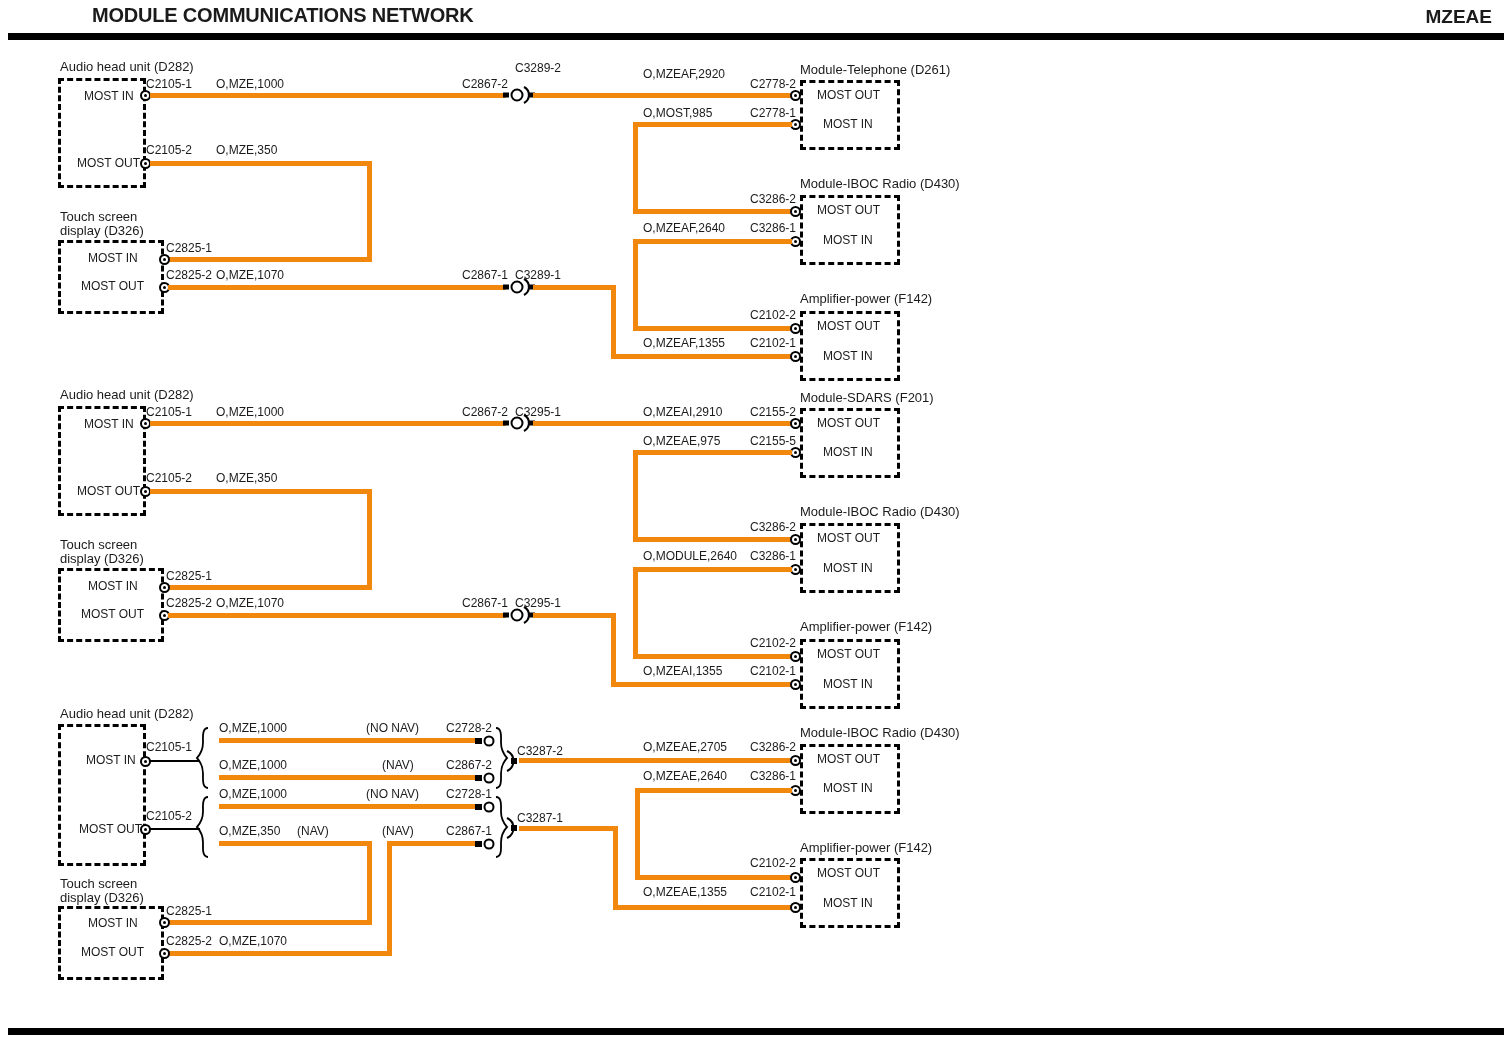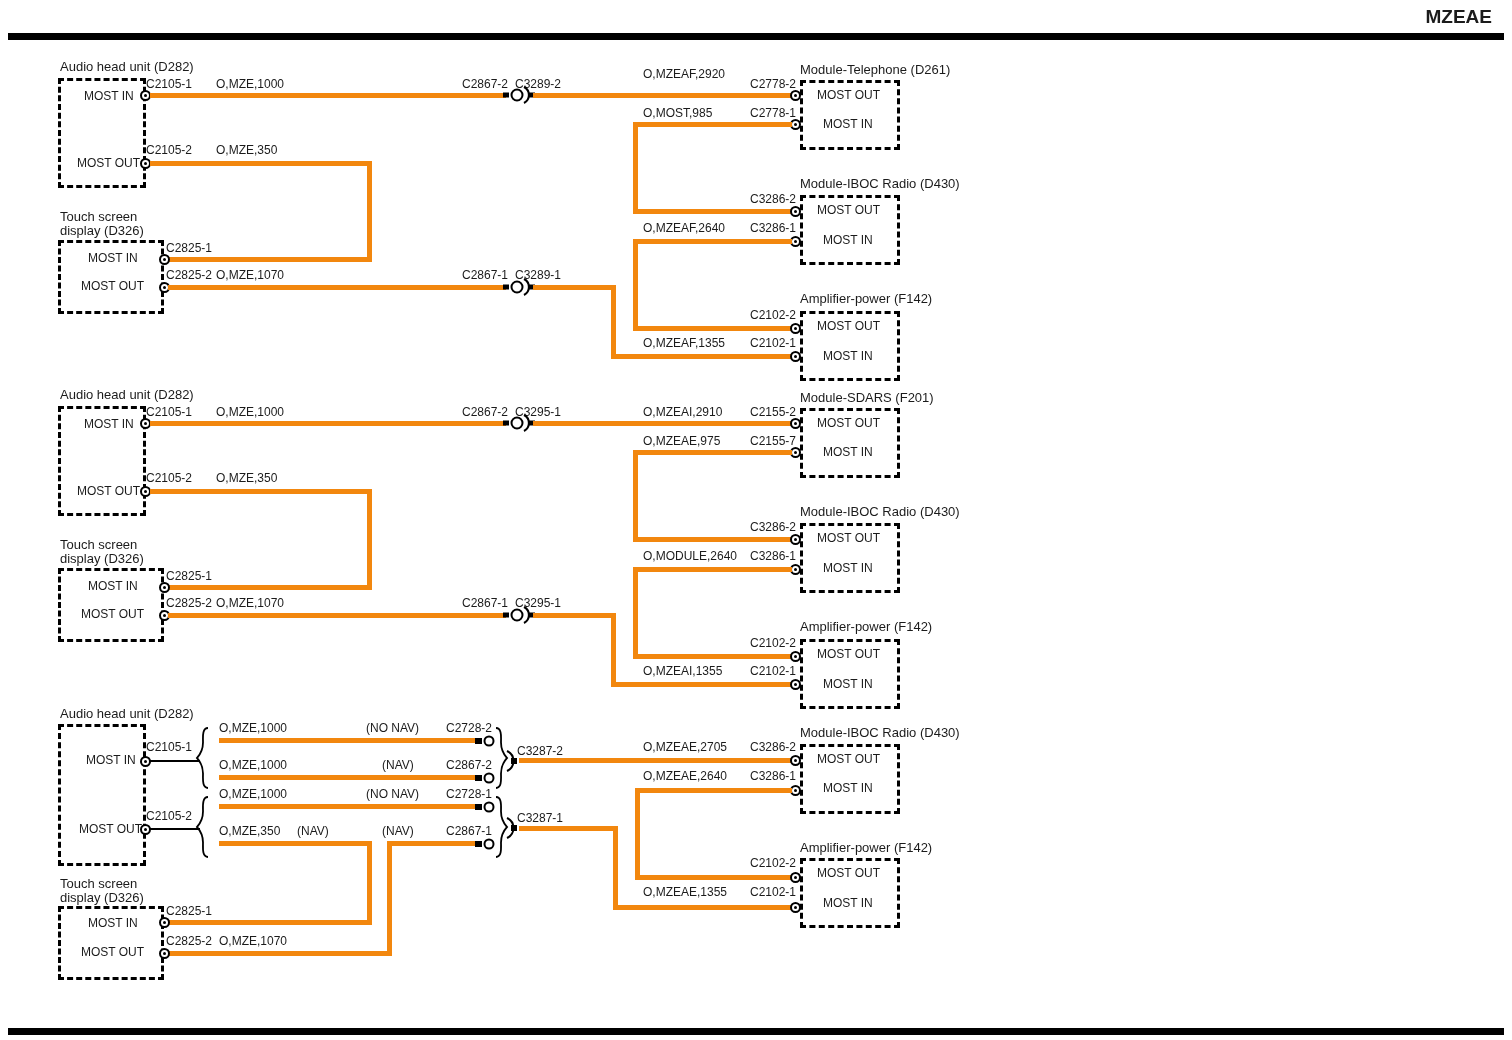--- a/index.html
+++ b/index.html
@@ -18,37 +18,38 @@
   .bar{position:absolute;left:8px;width:1496px;height:7px;background:#000;}
   .title{position:absolute;left:92px;top:4px;font-size:20px;font-weight:bold;letter-spacing:-0.2px;}
   .corner{position:absolute;right:20px;top:6px;font-size:19px;font-weight:bold;}
   svg{position:absolute;overflow:visible;}
 </style>
 </head>
 <body>
 
 <div id="page" style="--wire: #f2870e;">
 
+  <div class="title">MODULE COMMUNICATIONS NETWORK</div>
   <div class="corner">MZEAE</div>
   <div class="bar" style="top:33px"></div>
   <div class="bar" style="top:1028px"></div>
 
   <div class="N" style="left:60px;top:59px">Audio head unit (D282)</div>
   <div class="B" style="left:58px;top:78px;width:82px;height:104px"></div>
   <div class="L" style="left:84px;top:89px">MOST IN</div>
   <div class="L" style="left:146px;top:77px">C2105-1</div>
   <div class="P" style="left:140px;top:90px"></div>
   <div class="L" style="left:77px;top:156px">MOST OUT</div>
   <div class="L" style="left:146px;top:143px">C2105-2</div>
   <div class="P" style="left:140px;top:158px"></div>
 
   <div class="L" style="left:216px;top:77px">O,MZE,1000</div>
   <div class="W" style="left:150px;top:93px;width:356px"></div>
   <div class="L" style="left:462px;top:77px">C2867-2</div>
-  <div class="L" style="left:515px;top:77px">C3289-2</div>
+  <div class="L" style="left:515px;top:61px">C3289-2</div>
   <svg style="left:503px;top:85px" width="32" height="20" viewBox="0 0 32 20">
     <rect x="0" y="7.5" width="6" height="5" fill="#000"></rect>
     <circle cx="14" cy="10" r="5.5" fill="#fff" stroke="#000" stroke-width="2"></circle>
     <path d="M21,2 A9,9 0 0 1 21,18" fill="none" stroke="#000" stroke-width="2"></path>
     <rect x="26" y="7.5" width="6" height="5" fill="#000"></rect>
   </svg>
   <div class="W" style="left:533px;top:93px;width:259px"></div>
   <div class="L" style="left:643px;top:67px">O,MZEAF,2920</div>
   <div class="L R" style="right:716px;top:77px">C2778-2</div>
 
@@ -173,21 +174,21 @@
   <div class="L R" style="right:716px;top:664px">C2102-1</div>
 
   <div class="N" style="left:800px;top:390px">Module-SDARS (F201)</div>
   <div class="B" style="left:800px;top:408px;width:94px;height:64px"></div>
   <div class="L" style="left:817px;top:416px">MOST OUT</div>
   <div class="P" style="left:790px;top:418px"></div>
   <div class="L" style="left:823px;top:445px">MOST IN</div>
   <div class="P" style="left:790px;top:447px"></div>
 
   <div class="L" style="left:643px;top:434px">O,MZEAE,975</div>
-  <div class="L R" style="right:716px;top:434px">C2155-7</div>
+  <div class="L R" style="right:716px;top:434px">C2155-5</div>
   <div class="W" style="left:638px;top:450px;width:154px"></div>
   <div class="V" style="left:633px;top:450px;height:92px"></div>
   <div class="W" style="left:633px;top:537px;width:159px"></div>
   <div class="L R" style="right:716px;top:520px">C3286-2</div>
 
   <div class="N" style="left:800px;top:504px">Module-IBOC Radio (D430)</div>
   <div class="B" style="left:800px;top:523px;width:94px;height:64px"></div>
   <div class="L" style="left:817px;top:531px">MOST OUT</div>
   <div class="P" style="left:790px;top:534px"></div>
   <div class="L" style="left:823px;top:561px">MOST IN</div>

